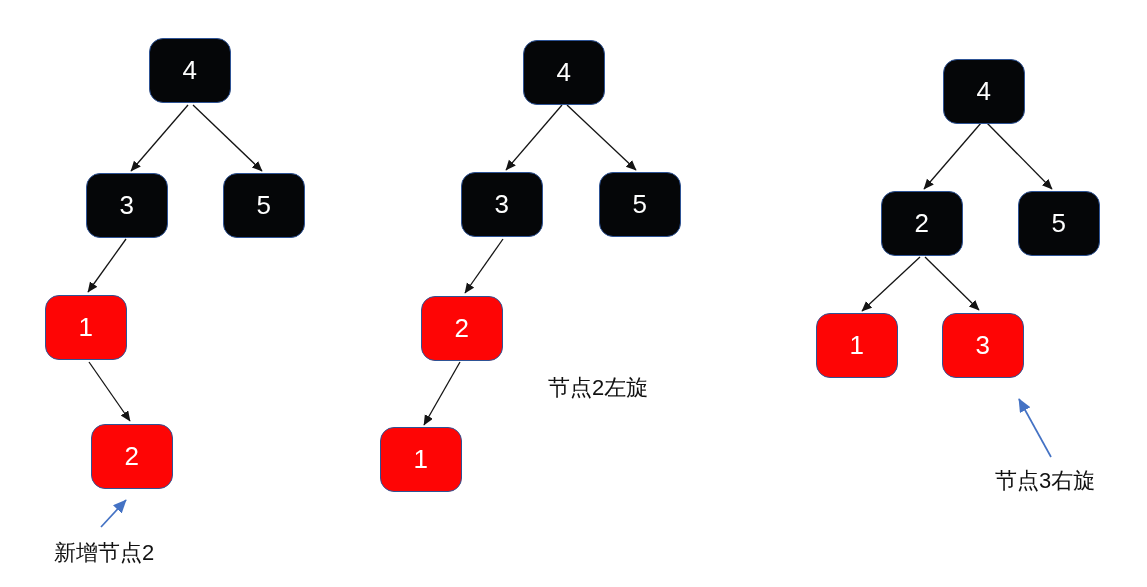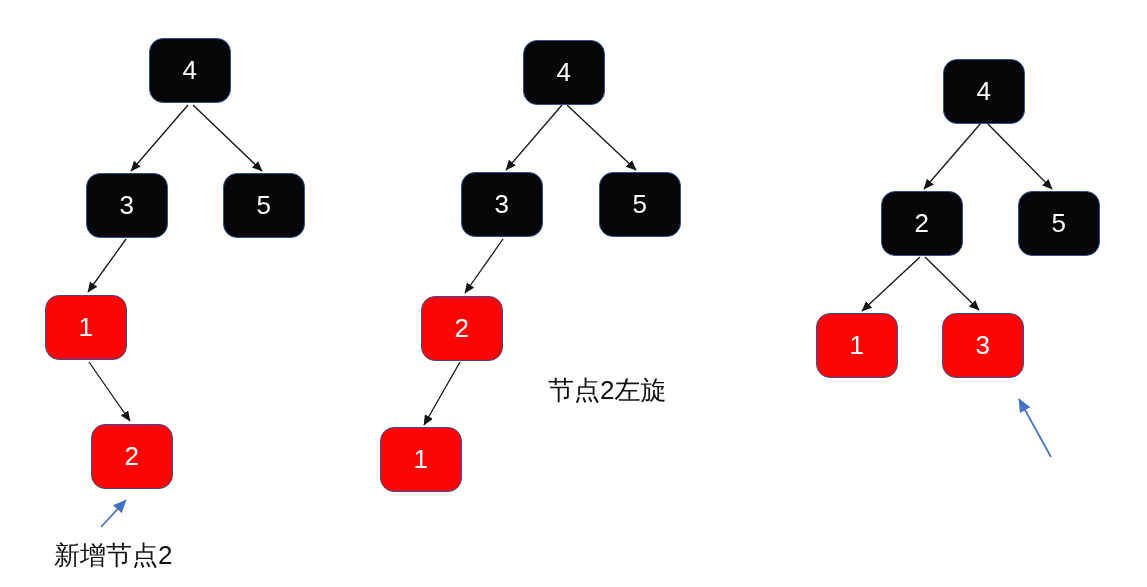--- a/index.html
+++ b/index.html
@@ -48,21 +48,21 @@
     justify-content: center;
     color: var(--node-text, #ffffff);
     font-size: 26px;
     font-weight: 400;
     letter-spacing: 0.5px;
   }
   .node[data-color="black"] { background: var(--black-node-fill, #050608); }
   .node[data-color="red"]   { background: var(--red-node-fill, #fe0505); }
   .anno {
     position: absolute;
-    font-size: 26px;
+    font-size: 22px;
     color: var(--annotation-text, #111111);
     white-space: nowrap;
   }
 </style>
 </head>
 <body>
 
 <div class="canvas">
 
   <svg class="edges" width="1147" height="587" viewBox="0 0 1147 587">
@@ -113,14 +113,15 @@
   <div>
     <div class="node" style="left:943px;  top:59px;" data-color="black">4</div>
     <div class="node" style="left:881px;  top:191px;" data-color="black">2</div>
     <div class="node" style="left:1018px; top:191px;" data-color="black">5</div>
     <div class="node" style="left:816px;  top:313px;" data-color="red">1</div>
     <div class="node" style="left:942px;  top:313px;" data-color="red">3</div>
   </div>
 
   <div class="anno" style="left:54px;  top:538px;text-align:center;">新增节点2</div>
   <div class="anno" style="left:548px; top:373px;">节点2左旋</div>
+  <div class="anno" style="left:995px; top:466px;">节点3右旋</div>
 
 </div>
 
 </body></html>

